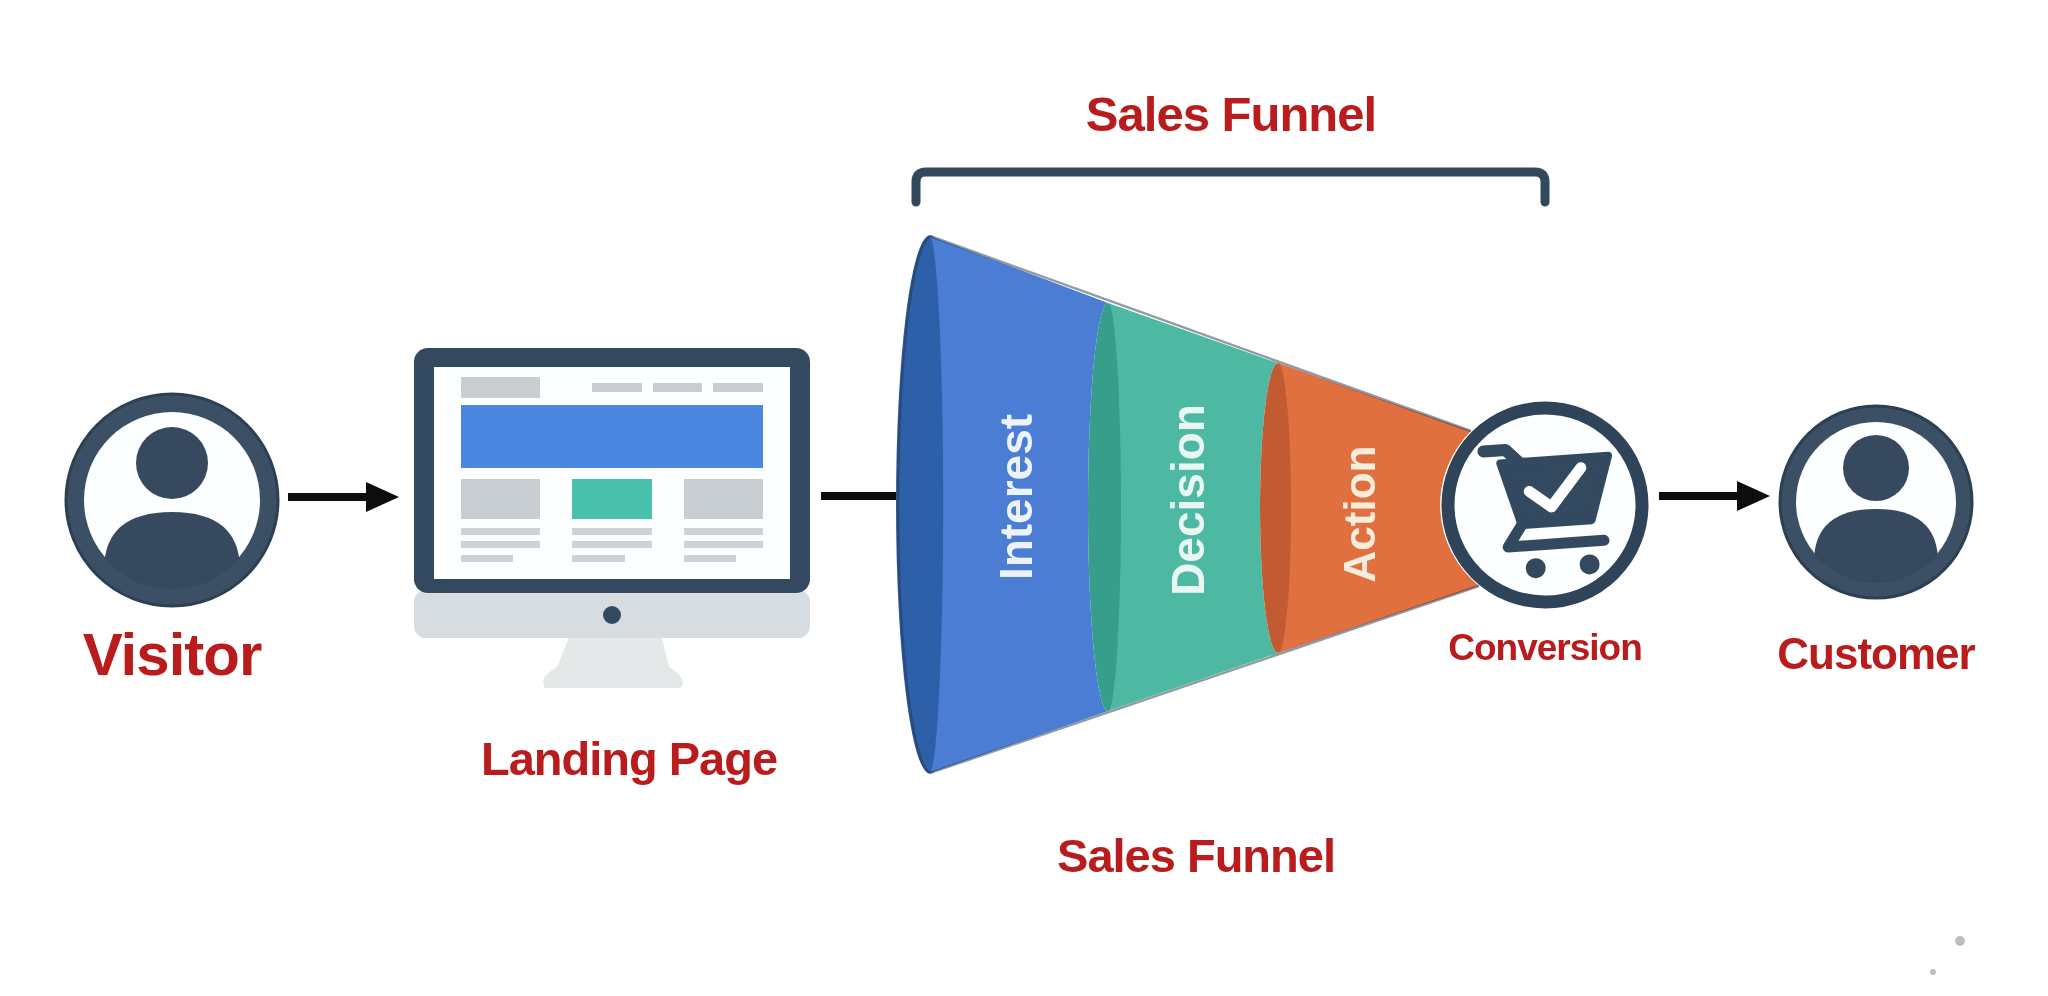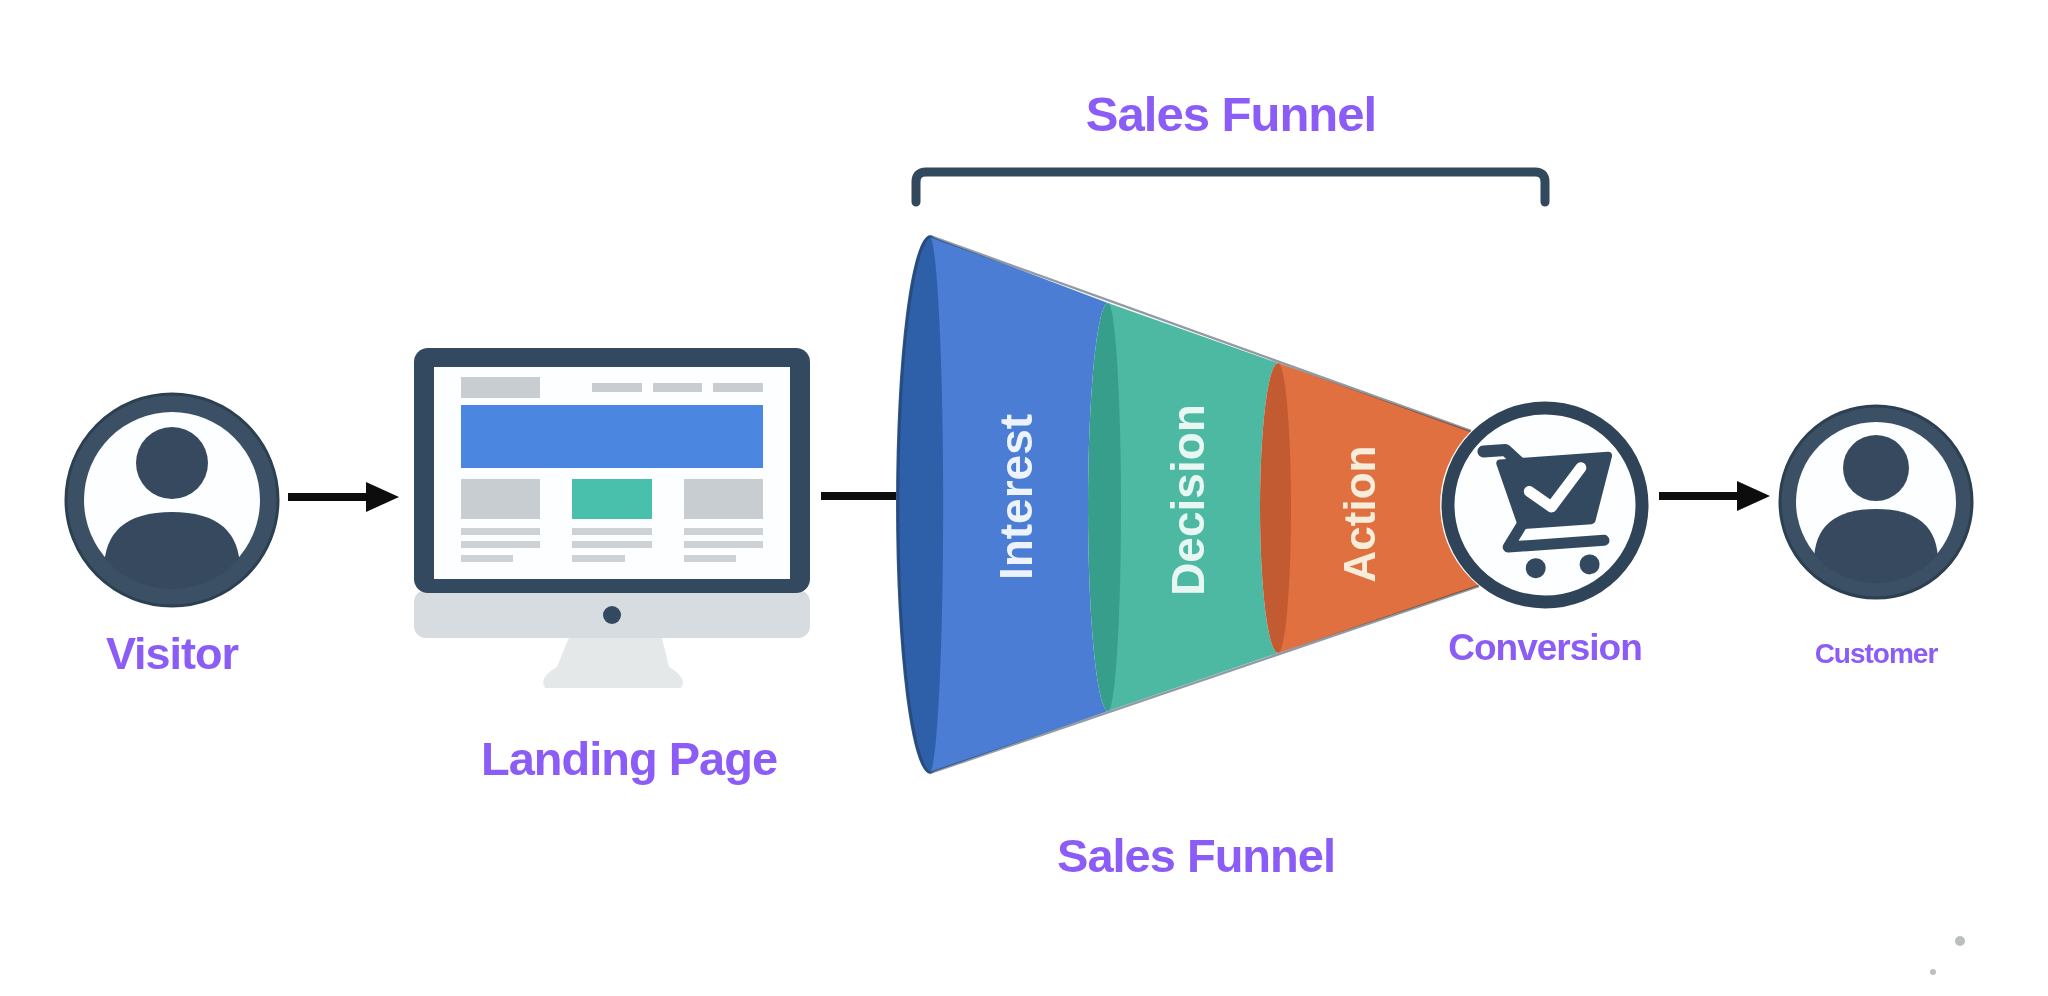--- a/index.html
+++ b/index.html
@@ -19,31 +19,31 @@
     position: absolute;
     left: 0;
     top: 0;
     width: 2048px;
     height: 996px;
   }
   .txt {
     position: absolute;
     transform: translate(-50%, -50%);
     white-space: nowrap;
-    color: #8b5cf6;
+    color: #b91c1c;
     font-weight: bold;
     letter-spacing: -1px;
     text-align: center;
   }
   .title-top      { left: 1231px; top: 114px; font-size: 49px; }
   .caption-bottom { left: 1196px; top: 855px; font-size: 47px; }
-  .label-visitor    { left: 172px;  top: 654px; font-size: 45px; }
+  .label-visitor    { left: 172px;  top: 654px; font-size: 60px; }
   .label-landing    { left: 613px;  top: 758px; font-size: 47px; margin-left: 16px; }
   .label-conversion { left: 1545px; top: 640px; font-size: 37px; margin-top: 8px; }
-  .label-customer   { left: 1876px; top: 654px; font-size: 28px; }
+  .label-customer   { left: 1876px; top: 654px; font-size: 44px; }
   .stage-label {
     position: absolute;
     transform: translate(-50%, -50%) rotate(-90deg);
     white-space: nowrap;
     font-weight: bold;
     font-size: 46px;
     letter-spacing: 0px;
   }
   .stage-interest { left: 1016px; top: 497px; color: #ecf3fc; }
   .stage-decision { left: 1188px; top: 500px; color: #e9f7f3; }

